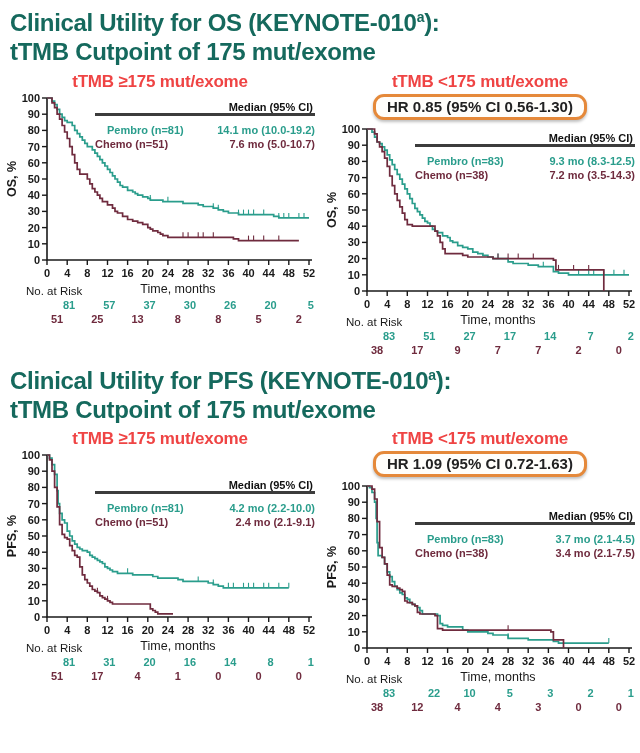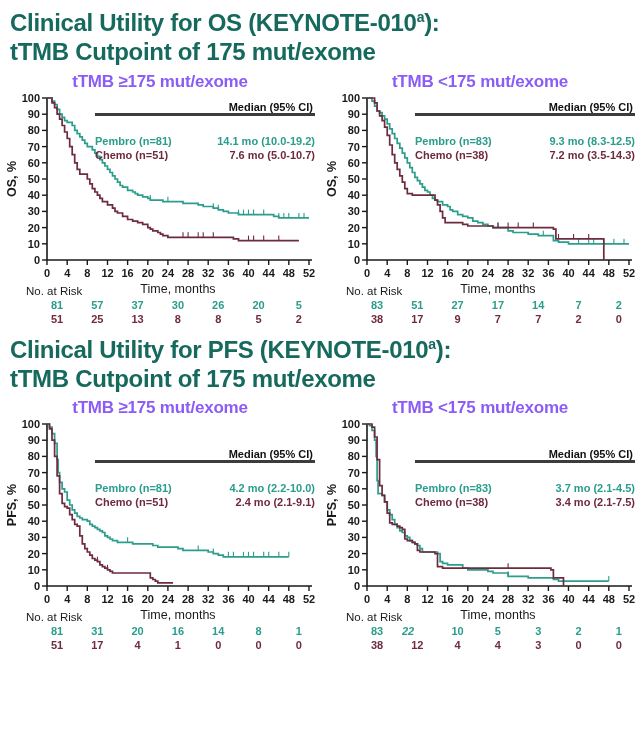--- a/index.html
+++ b/index.html
@@ -3,36 +3,36 @@
 <meta charset="utf-8">
 <style>
   html,body{margin:0;padding:0;background:#ffffff;}
   body{width:640px;font-family:"Liberation Sans",sans-serif;color:#1a1a1a;}
   .section{padding-top:6px;}
   .section-title{padding:2px 10px 4px 10px;font-size:24px;font-weight:bold;
     color:var(--teal-title);line-height:1.22;letter-spacing:-0.3px;}
   .section-title sup{font-size:14px;}
   .charts-row{display:flex;}
   .chart-block{width:320px;position:relative;}
-  .chart-subtitle{text-align:center;font-size:17px;font-weight:bold;color:#8b5cf6;
+  .chart-subtitle{text-align:center;font-size:17px;font-weight:bold;color:#ef4444;
     margin-top:1px;letter-spacing:-0.2px;}
   .hr-box{width:fit-content;margin:2px auto 3px auto;border:3px solid var(--orange);
     border-radius:11px;padding:1px 11px 2px 11px;font-size:15px;font-weight:bold;
     color:#222;background:#fffefb;box-shadow:0 2px 3px rgba(0,0,0,0.25);}
   .plot-wrap{position:relative;}
   svg.km{display:block;margin-left:5px;}
   svg.km text{font-family:"Liberation Sans",sans-serif;font-weight:bold;fill:#1a1a1a;}
   .legend{position:absolute;right:5px;width:220px;font-size:11px;font-weight:bold;
     pointer-events:none;}
   .legend-top{top:9px;}
   .legend-low{top:30px;}
   .legend-header{text-align:right;padding-right:2px;color:#111;
-    border-bottom:3px solid #3c3c3c;padding-bottom:0px;margin-bottom:18px;}
+    border-bottom:3px solid #3c3c3c;padding-bottom:0px;margin-bottom:7px;}
   .legend-row{display:flex;justify-content:space-between;line-height:1.3;}
-  .c-pembro{color:var(--pembro);}
+  .c-pembro{color:var(--pembro);margin-left:12px;}
   .c-chemo{color:var(--chemo);}
   .risk-header{position:relative;height:17px;font-weight:normal;}
   .risk-label{position:absolute;left:26px;top:3px;font-size:11.5px;}
   .risk-xlabel{position:absolute;left:47px;width:262px;top:0;text-align:center;font-size:12.5px;}
   .risk-row{position:relative;height:14px;font-size:11px;font-weight:bold;}
   .risk-row span{position:absolute;transform:translateX(-50%);padding-left:20px;}
 </style>
 </head>
 <body>
 
@@ -156,20 +156,21 @@
           <span style="left: 127.615px;">13</span>
           <span style="left: 167.923px;">8</span>
           <span style="left: 208.231px;">8</span>
           <span style="left: 248.538px;">5</span>
           <span style="left: 288.846px;">2</span>
         </div>
     </div>
 
     <div class="chart-block">
       <div class="chart-subtitle">tTMB &lt;175 mut/exome</div>
+      <div class="hr-box">HR 0.85 (95% CI 0.56-1.30)</div>
       <div class="plot-wrap">
         <svg class="km" width="310" height="190">
             <path d="M42,6 L42,168 L307,168" fill="none" stroke="#1A1A1A" stroke-width="1.6"></path>
             <line x1="37" y1="168.0" x2="42" y2="168.0" stroke="#1A1A1A" stroke-width="1.4"></line>
             <text x="35" y="168.0" font-size="11" text-anchor="end" dominant-baseline="central">0</text>
             <line x1="37" y1="151.8" x2="42" y2="151.8" stroke="#1A1A1A" stroke-width="1.4"></line>
             <text x="35" y="151.8" font-size="11" text-anchor="end" dominant-baseline="central">10</text>
             <line x1="37" y1="135.6" x2="42" y2="135.6" stroke="#1A1A1A" stroke-width="1.4"></line>
             <text x="35" y="135.6" font-size="11" text-anchor="end" dominant-baseline="central">20</text>
             <line x1="37" y1="119.4" x2="42" y2="119.4" stroke="#1A1A1A" stroke-width="1.4"></line>
@@ -385,20 +386,21 @@
           <span style="left: 127.615px;">4</span>
           <span style="left: 167.923px;">1</span>
           <span style="left: 208.231px;">0</span>
           <span style="left: 248.538px;">0</span>
           <span style="left: 288.846px;">0</span>
         </div>
     </div>
 
     <div class="chart-block">
       <div class="chart-subtitle">tTMB &lt;175 mut/exome</div>
+      <div class="hr-box">HR 1.09 (95% CI 0.72-1.63)</div>
       <div class="plot-wrap">
         <svg class="km" width="310" height="190">
             <path d="M42,6 L42,168 L307,168" fill="none" stroke="#1A1A1A" stroke-width="1.6"></path>
             <line x1="37" y1="168.0" x2="42" y2="168.0" stroke="#1A1A1A" stroke-width="1.4"></line>
             <text x="35" y="168.0" font-size="11" text-anchor="end" dominant-baseline="central">0</text>
             <line x1="37" y1="151.8" x2="42" y2="151.8" stroke="#1A1A1A" stroke-width="1.4"></line>
             <text x="35" y="151.8" font-size="11" text-anchor="end" dominant-baseline="central">10</text>
             <line x1="37" y1="135.6" x2="42" y2="135.6" stroke="#1A1A1A" stroke-width="1.4"></line>
             <text x="35" y="135.6" font-size="11" text-anchor="end" dominant-baseline="central">20</text>
             <line x1="37" y1="119.4" x2="42" y2="119.4" stroke="#1A1A1A" stroke-width="1.4"></line>
@@ -463,21 +465,21 @@
             <span class="c-chemo">3.4 mo (2.1-7.5)</span>
           </div>
         </div>
       </div>
       <div class="risk-header">
         <span class="risk-label">No. at Risk</span>
         <span class="risk-xlabel">Time, months</span>
       </div>
       <div class="risk-row c-pembro">
           <span style="left: 47px;">83</span>
-          <span style="left: 78px; font-style: italic;">22</span>
+          <span style="left: 92px;">22</span>
           <span style="left: 127.615px;">10</span>
           <span style="left: 167.923px;">5</span>
           <span style="left: 208.231px;">3</span>
           <span style="left: 248.538px;">2</span>
           <span style="left: 288.846px;">1</span>
         </div>
       <div class="risk-row c-chemo">
           <span style="left: 47px;">38</span>
           <span style="left: 87.3077px;">12</span>
           <span style="left: 127.615px;">4</span>

